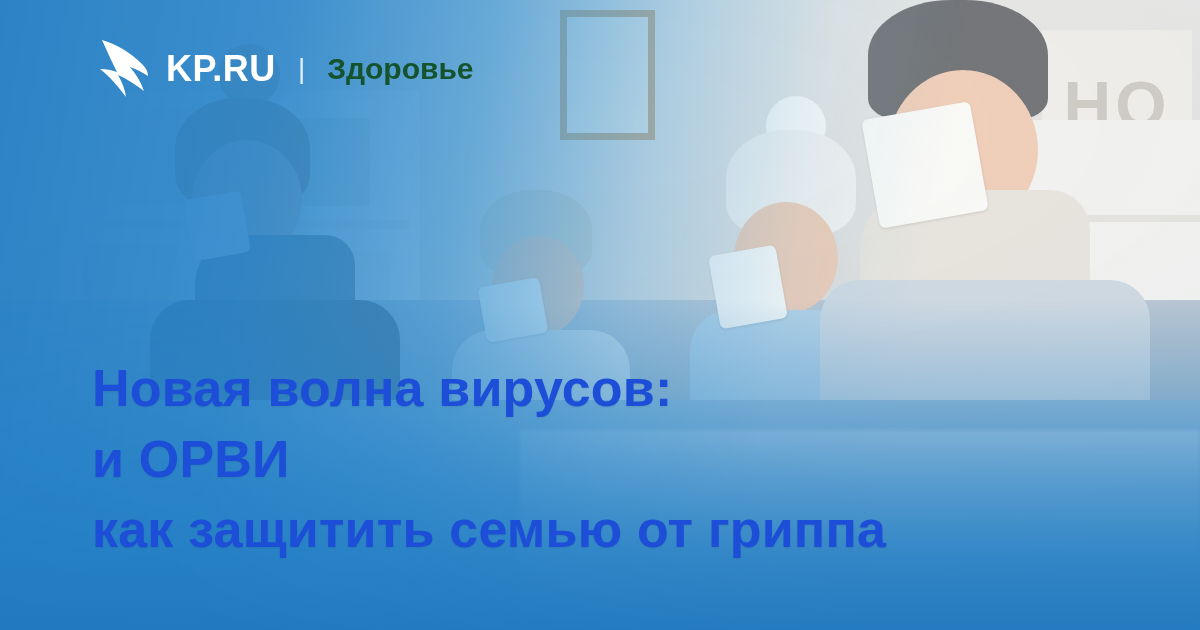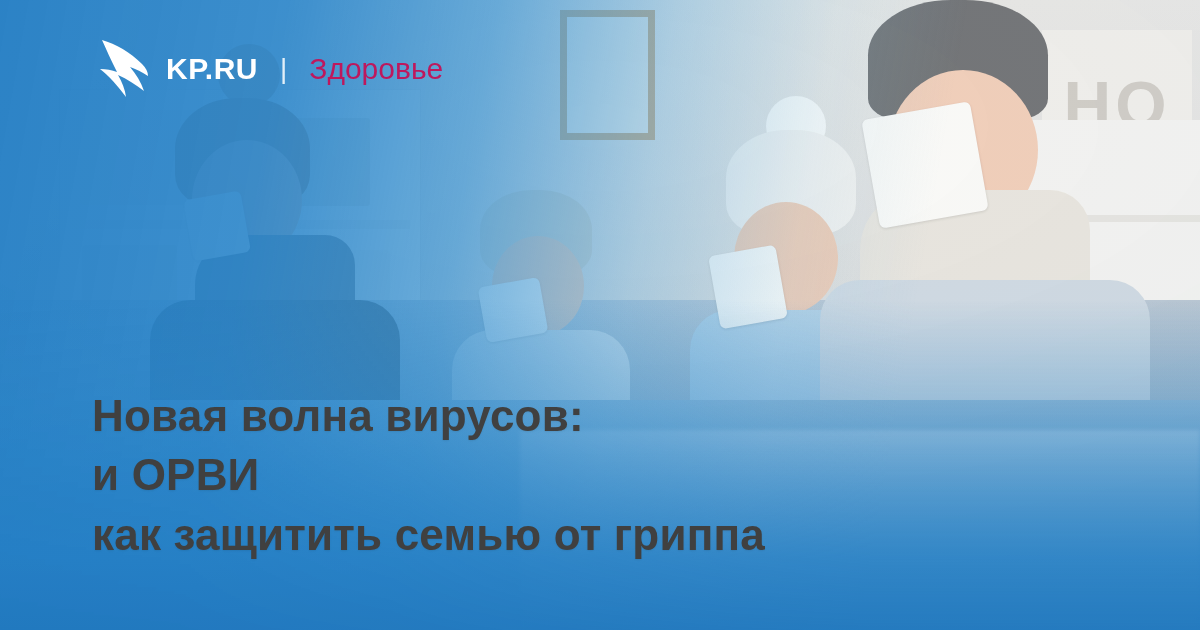--- a/index.html
+++ b/index.html
@@ -185,44 +185,44 @@
     align-items: center;
     gap: 16px;
     z-index: 10;
   }
   .logo-mark {
     width: 54px; height: 62px;
     display: block;
   }
   .brand {
     color: #ffffff;
-    font-size: 30px;
+    font-size: 36px;
     font-weight: 700;
     letter-spacing: 0.5px;
   }
   .divider-bar {
     color: rgba(255,255,255,0.85);
     font-size: 28px;
     font-weight: 400;
     padding: 0 6px;
   }
   .section-name {
-    color: #be185d;
+    color: #14532d;
     font-size: 30px;
-    font-weight: 400;
+    font-weight: 700;
   }
 
   
   .headline {
     position: absolute;
     left: 92px;
     bottom: 66px;
     width: 900px;
-    color: #404040;
-    font-size: 44px;
+    color: #1d4ed8;
+    font-size: 52px;
     font-weight: 700;
     line-height: 1.35;
     letter-spacing: 0.2px;
     z-index: 10;
     text-shadow: 0 1px 2px rgba(0,0,0,0.08);
   }
   .headline .line { display: block; white-space: nowrap; }
 </style>
 </head>
 <body>

